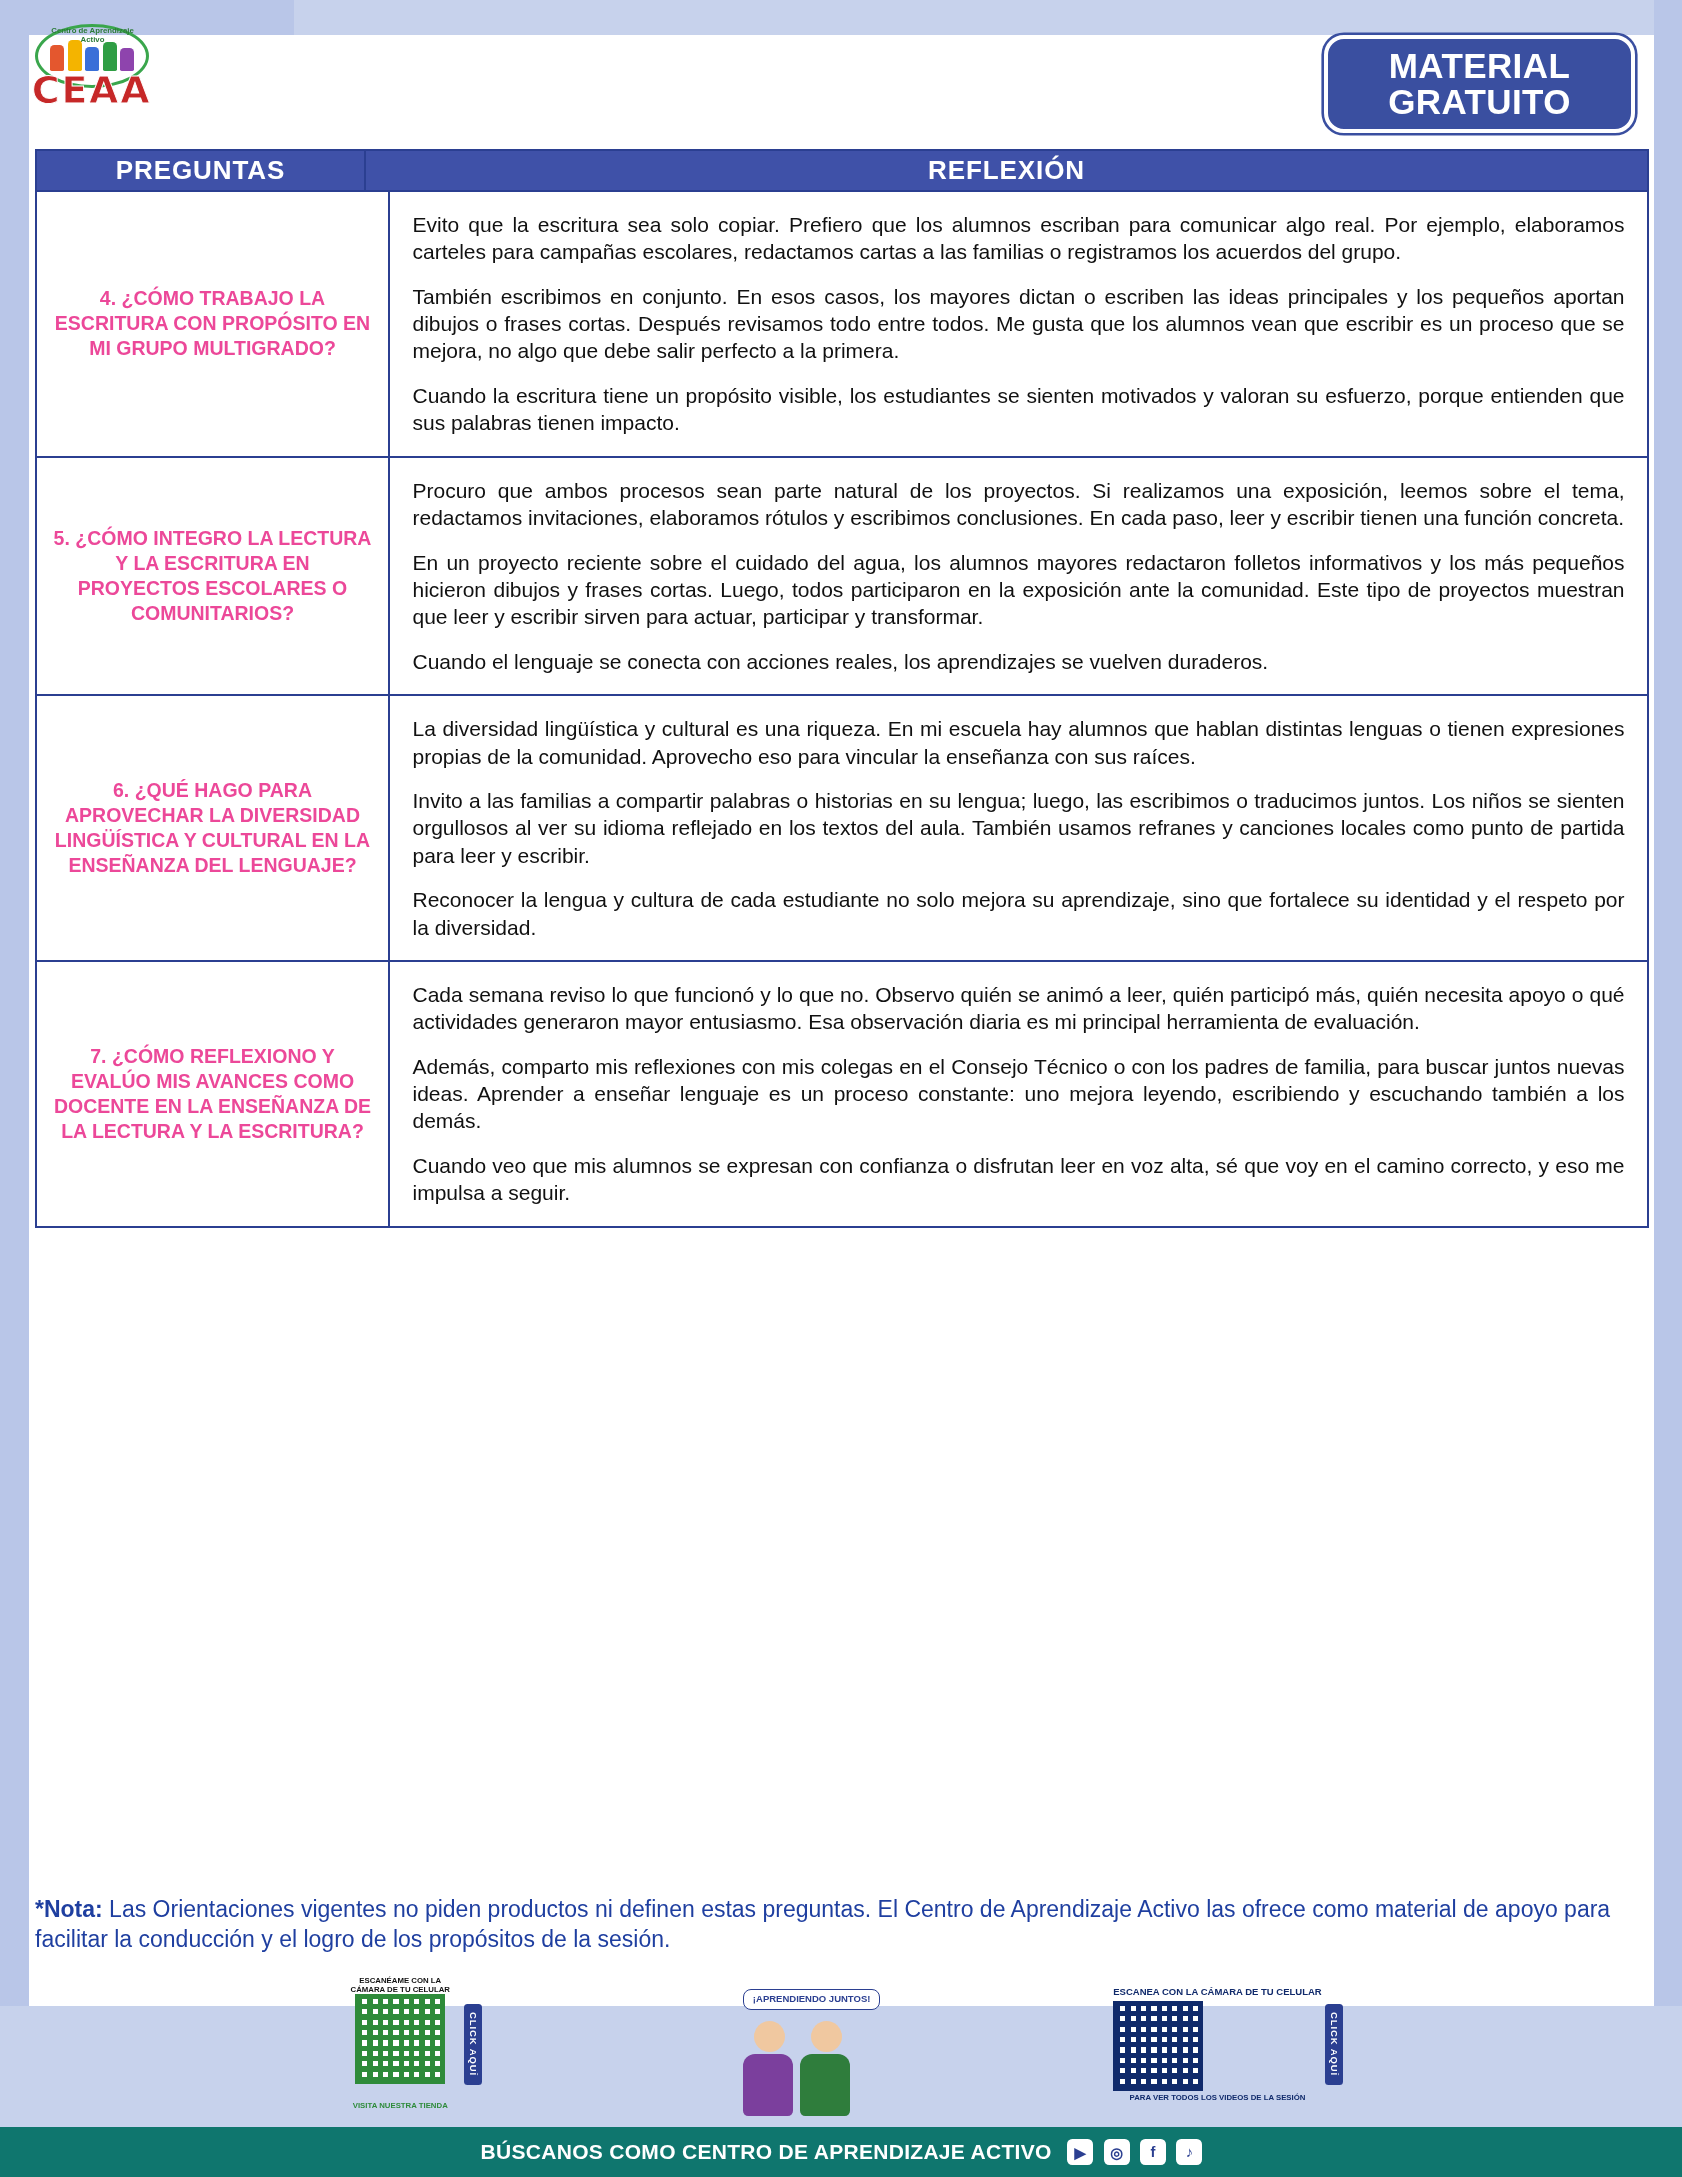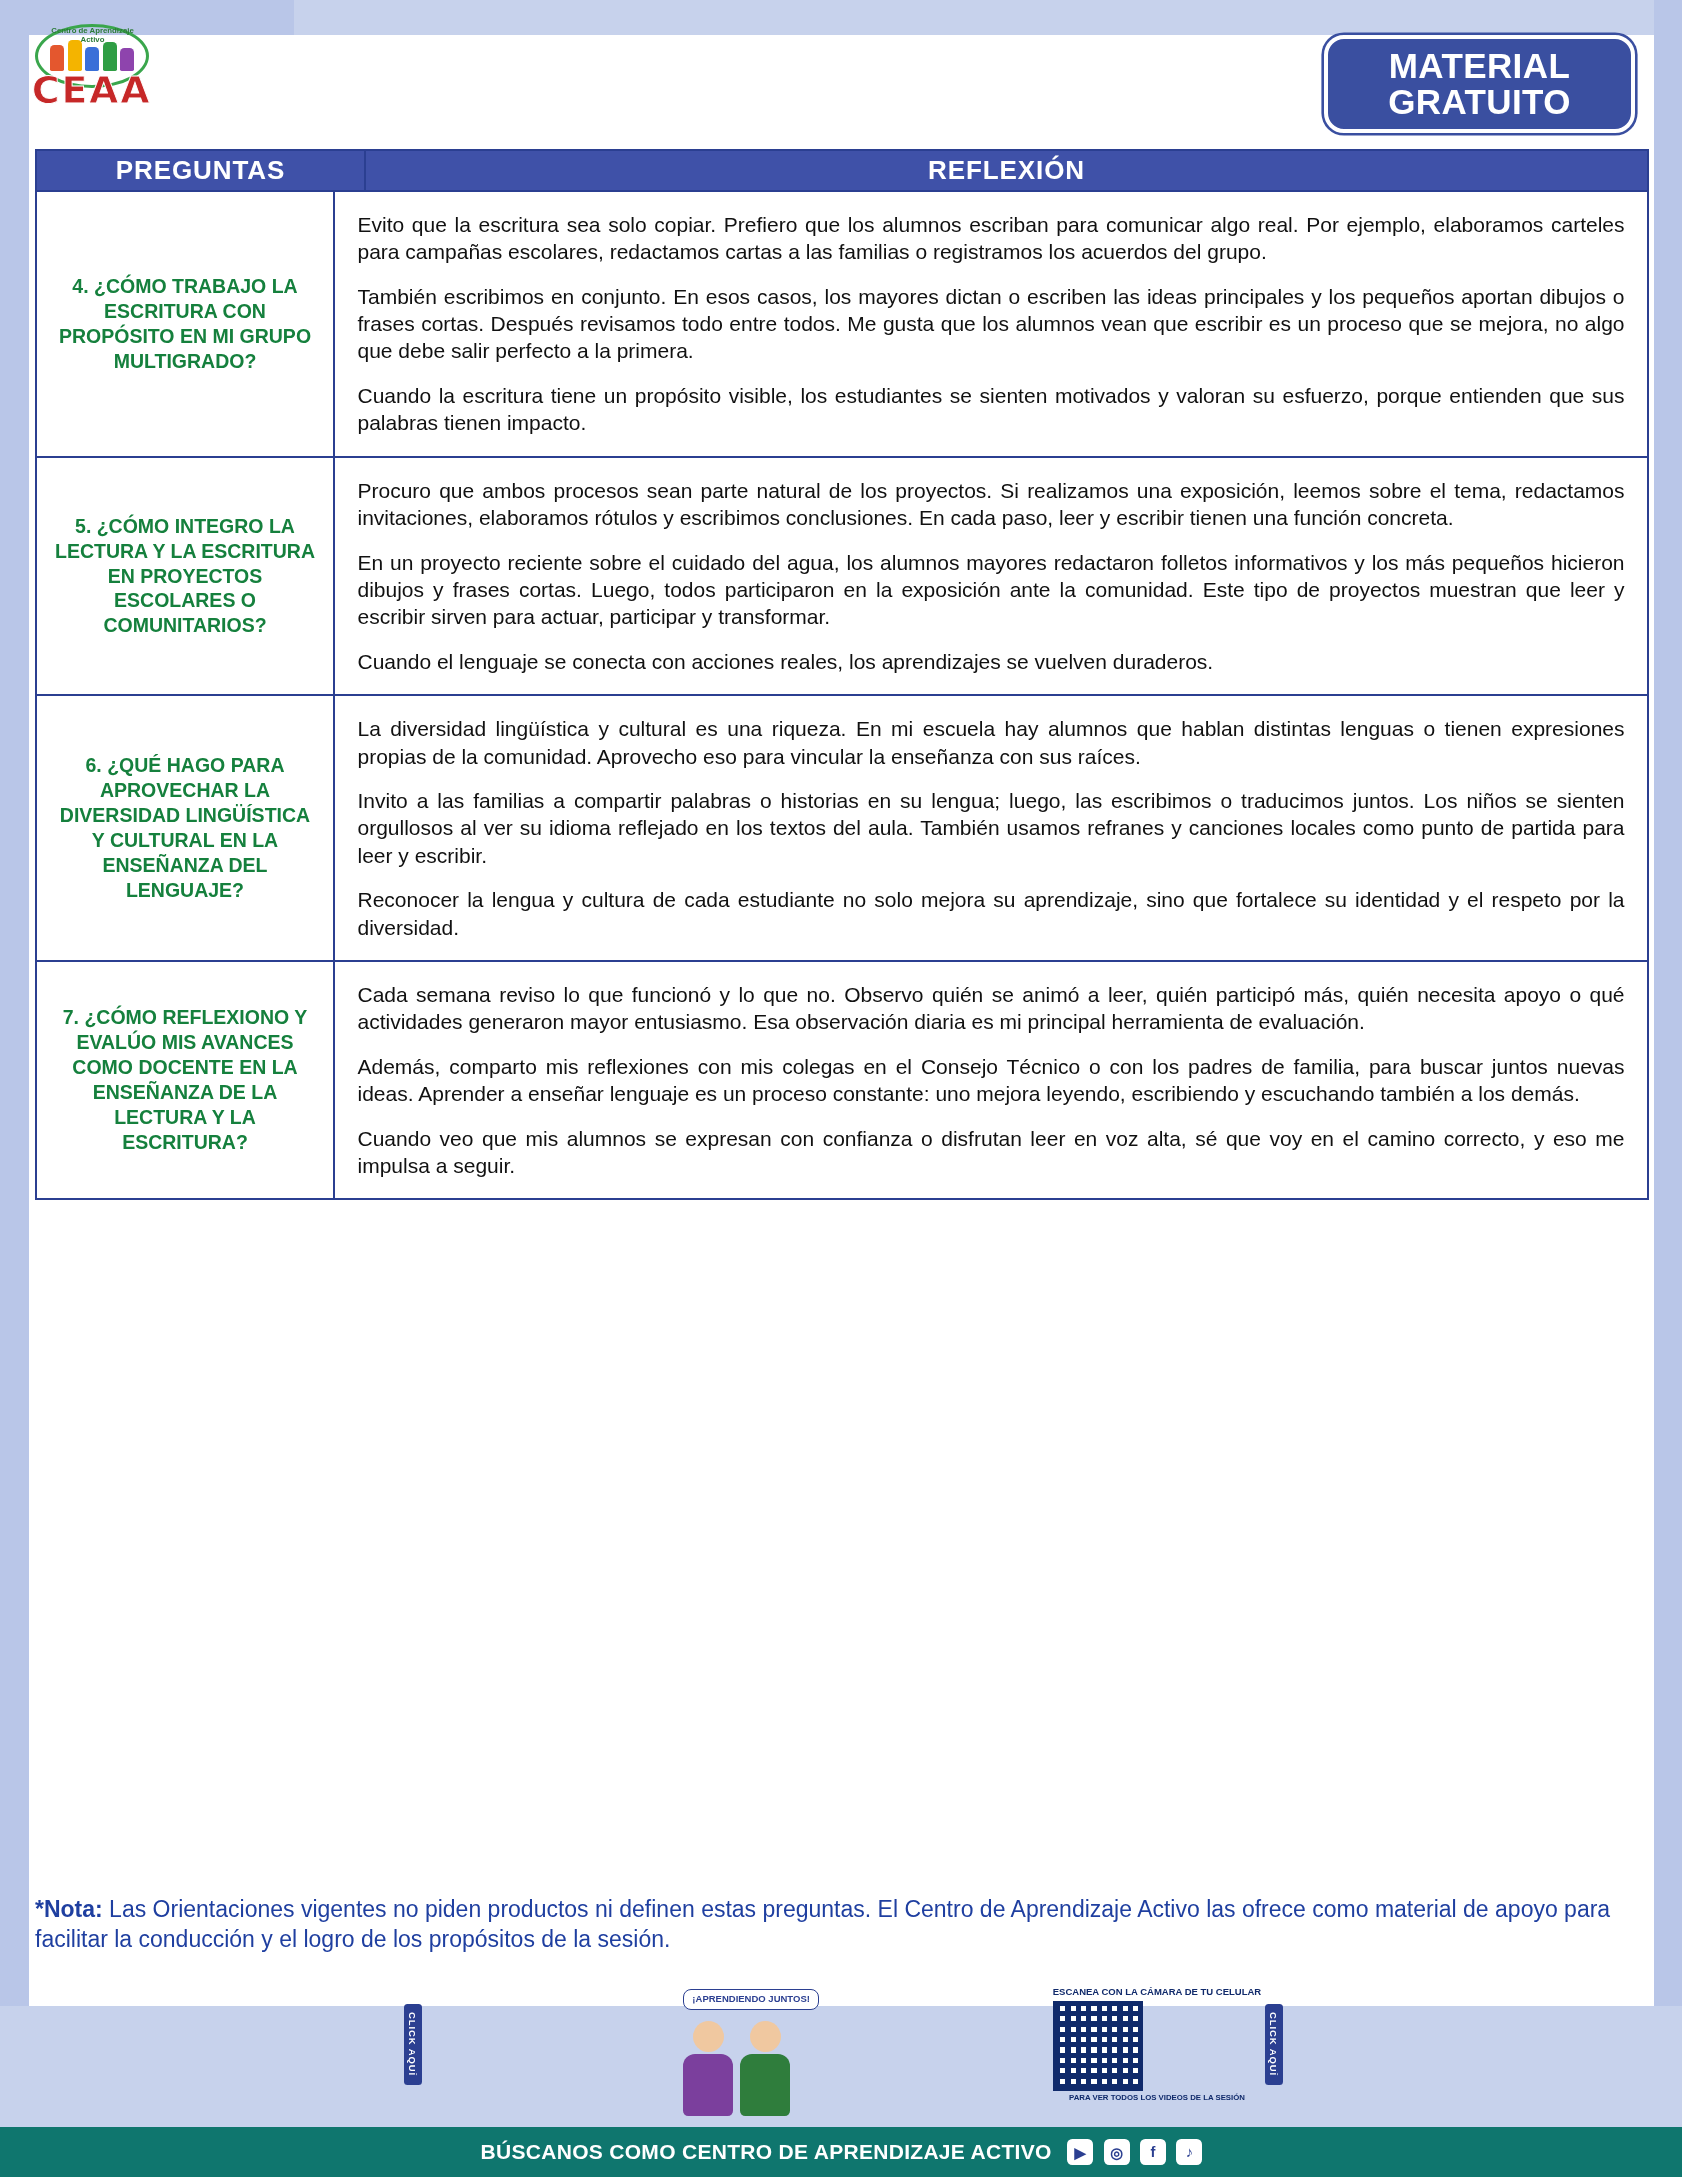--- a/index.html
+++ b/index.html
@@ -117,27 +117,27 @@
   }
   .th.q { width: 329px; border-right: 2.6px solid #2b3f91; }
   .th.r { flex: 1; text-align: center; }
 
   .row {
     display: flex;
     border-bottom: 2.6px solid #2b3f91;
   }
   .row:last-child { border-bottom: none; }
   .cell-q {
-    width: 298px;
+    width: 353px;
     border-right: 2.6px solid #2b3f91;
     display: flex; align-items: center; justify-content: center;
     padding: 14px 15.6px;
     text-align: center;
     font-weight: 800; font-size: 19.5px; line-height: 1.28;
-    color: #15803d;
+    color: #ec4899;
   }
   .cell-r {
     flex: 1;
     padding: 19px 22.5px 15.6px 22.5px;
   }
   .cell-r p {
     margin: 0 0 17.3px 0;
     font-size: 21px;
     line-height: 1.3;
     color: #111111;
@@ -287,20 +287,27 @@
     </div>
   </div>
 
   <div class="note">
     <b>*Nota:</b><span> Las Orientaciones vigentes no piden productos ni definen estas preguntas. El Centro de Aprendizaje Activo las ofrece como material de apoyo para facilitar la conducción y el logro de los propósitos de la sesión.</span>
   </div>
 
   <div class="qr-area">
 
     <div class="qr-block">
+      <div>
+        <div class="qr-heart">
+          <div class="cap">ESCANÉAME CON LA CÁMARA DE TU CELULAR</div>
+          <div class="qr-grid"></div>
+        </div>
+        <div class="qr-foot">VISITA NUESTRA TIENDA</div>
+      </div>
       <div class="click-tab">CLICK AQUÍ</div>
     </div>
 
     <div class="mascots">
       <div class="bubble">¡APRENDIENDO JUNTOS!</div>
       <div class="person p1">
         <div class="head"></div>
           <div class="body"></div>
       </div>
       <div class="person p2">

